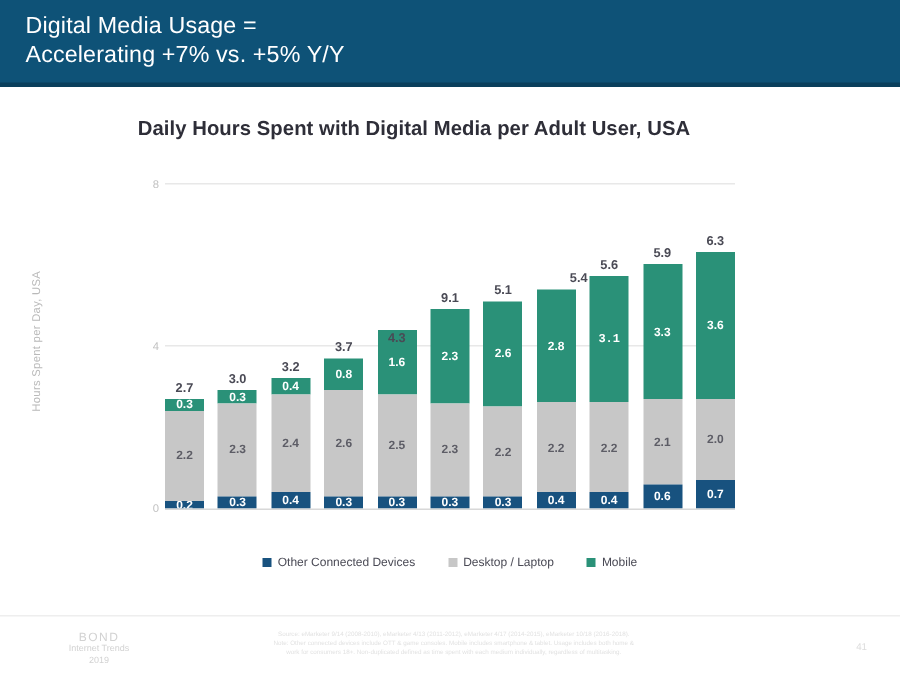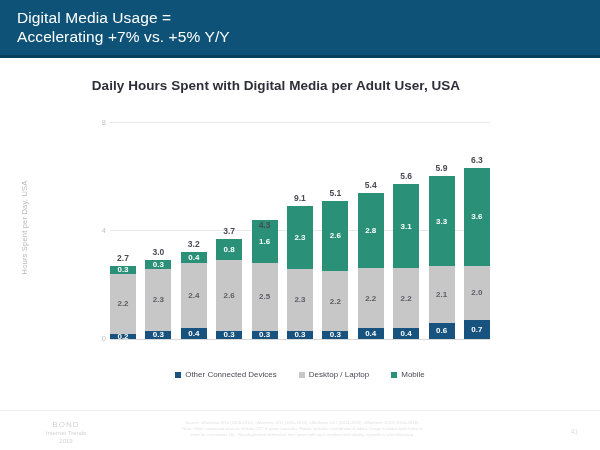--- a/index.html
+++ b/index.html
@@ -300,34 +300,34 @@
           <span>2.6</span>
         </div>
         <div class="seg seg-desktop" style="height: 59.675px;">
           <span>2.2</span>
         </div>
         <div class="seg seg-other" style="height: 8.1375px;">
           <span>0.3</span>
         </div>
       </div>
       <div class="bar-col">
-        <div class="bar-total" style="bottom: 149.475px;">5.4</div>
+        <div class="bar-total" style="bottom: 149.475px; text-align: right;">5.4</div>
         <div class="seg seg-mobile" style="height: 75.95px;">
           <span>2.8</span>
         </div>
         <div class="seg seg-desktop" style="height: 59.675px;">
           <span>2.2</span>
         </div>
         <div class="seg seg-other" style="height: 10.85px;">
           <span>0.4</span>
         </div>
       </div>
       <div class="bar-col">
         <div class="bar-total" style="bottom: 157.613px;">5.6</div>
-        <div class="seg seg-mobile" style="height: 84.0875px;">
+        <div class="seg seg-mobile" style="height: 84.0875px; font-family: Liberation Mono, monospace;">
           <span>3.1</span>
         </div>
         <div class="seg seg-desktop" style="height: 59.675px;">
           <span>2.2</span>
         </div>
         <div class="seg seg-other" style="height: 10.85px;">
           <span>0.4</span>
         </div>
       </div>
       <div class="bar-col">

